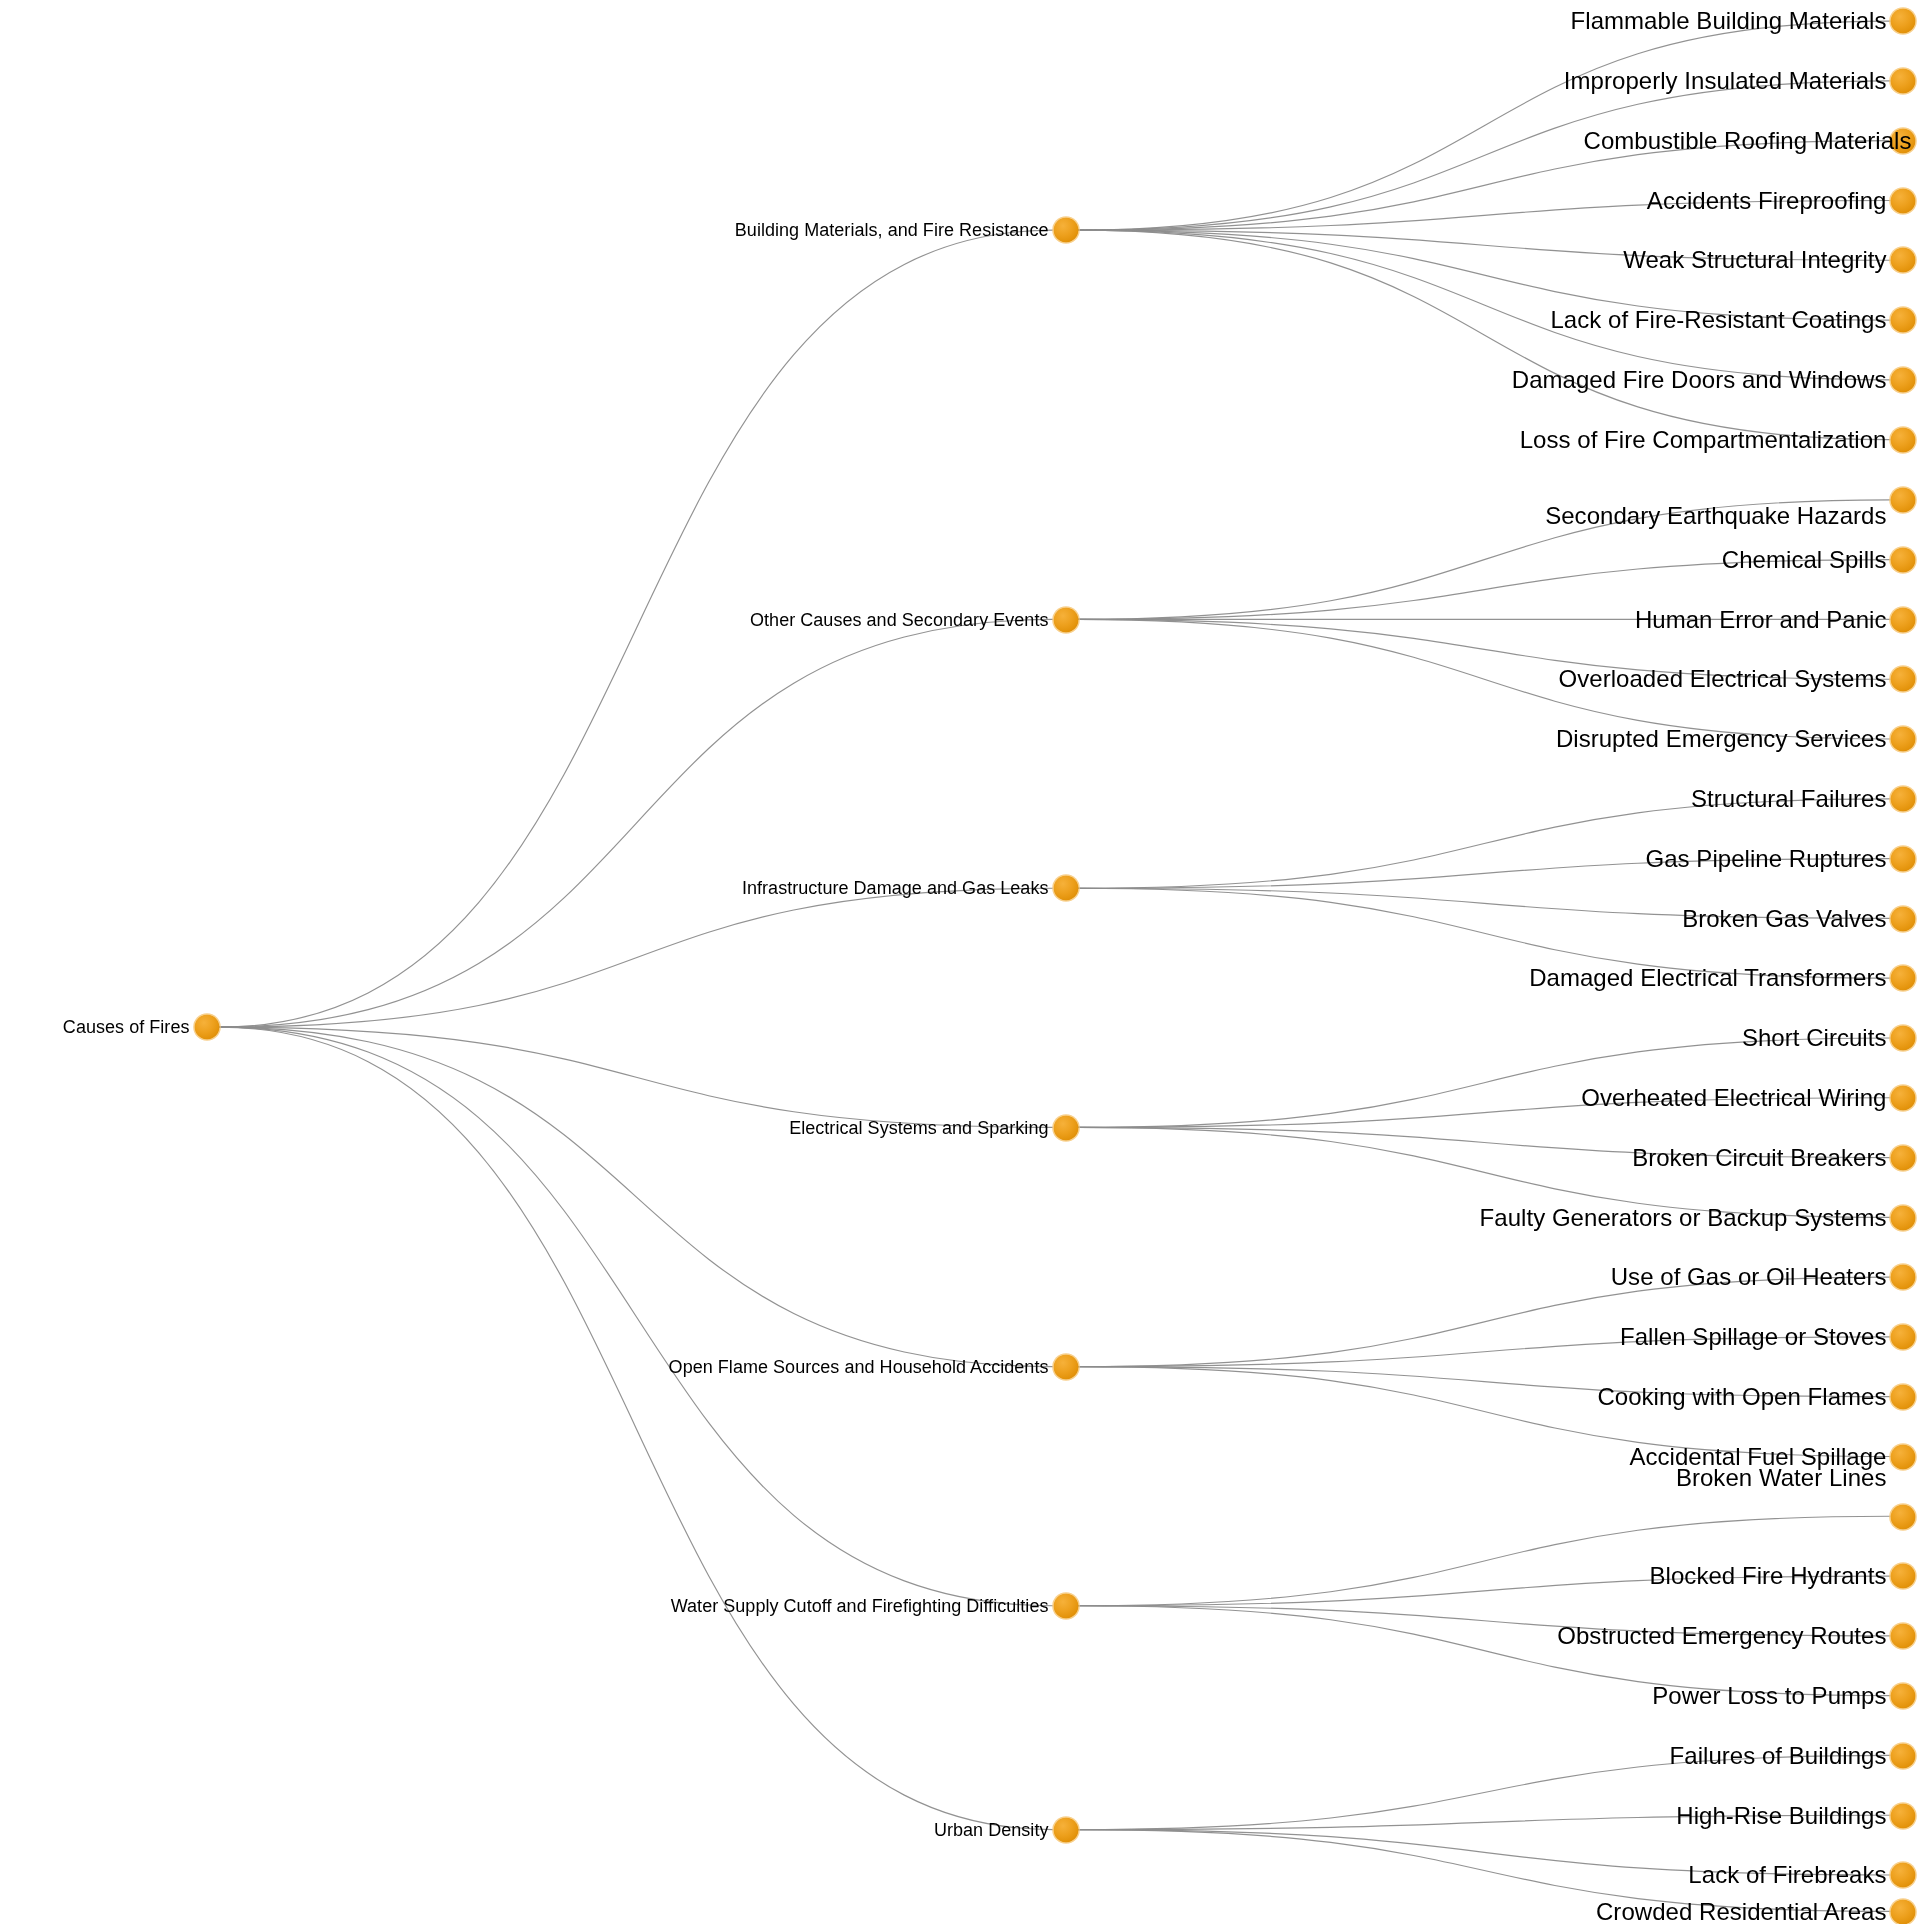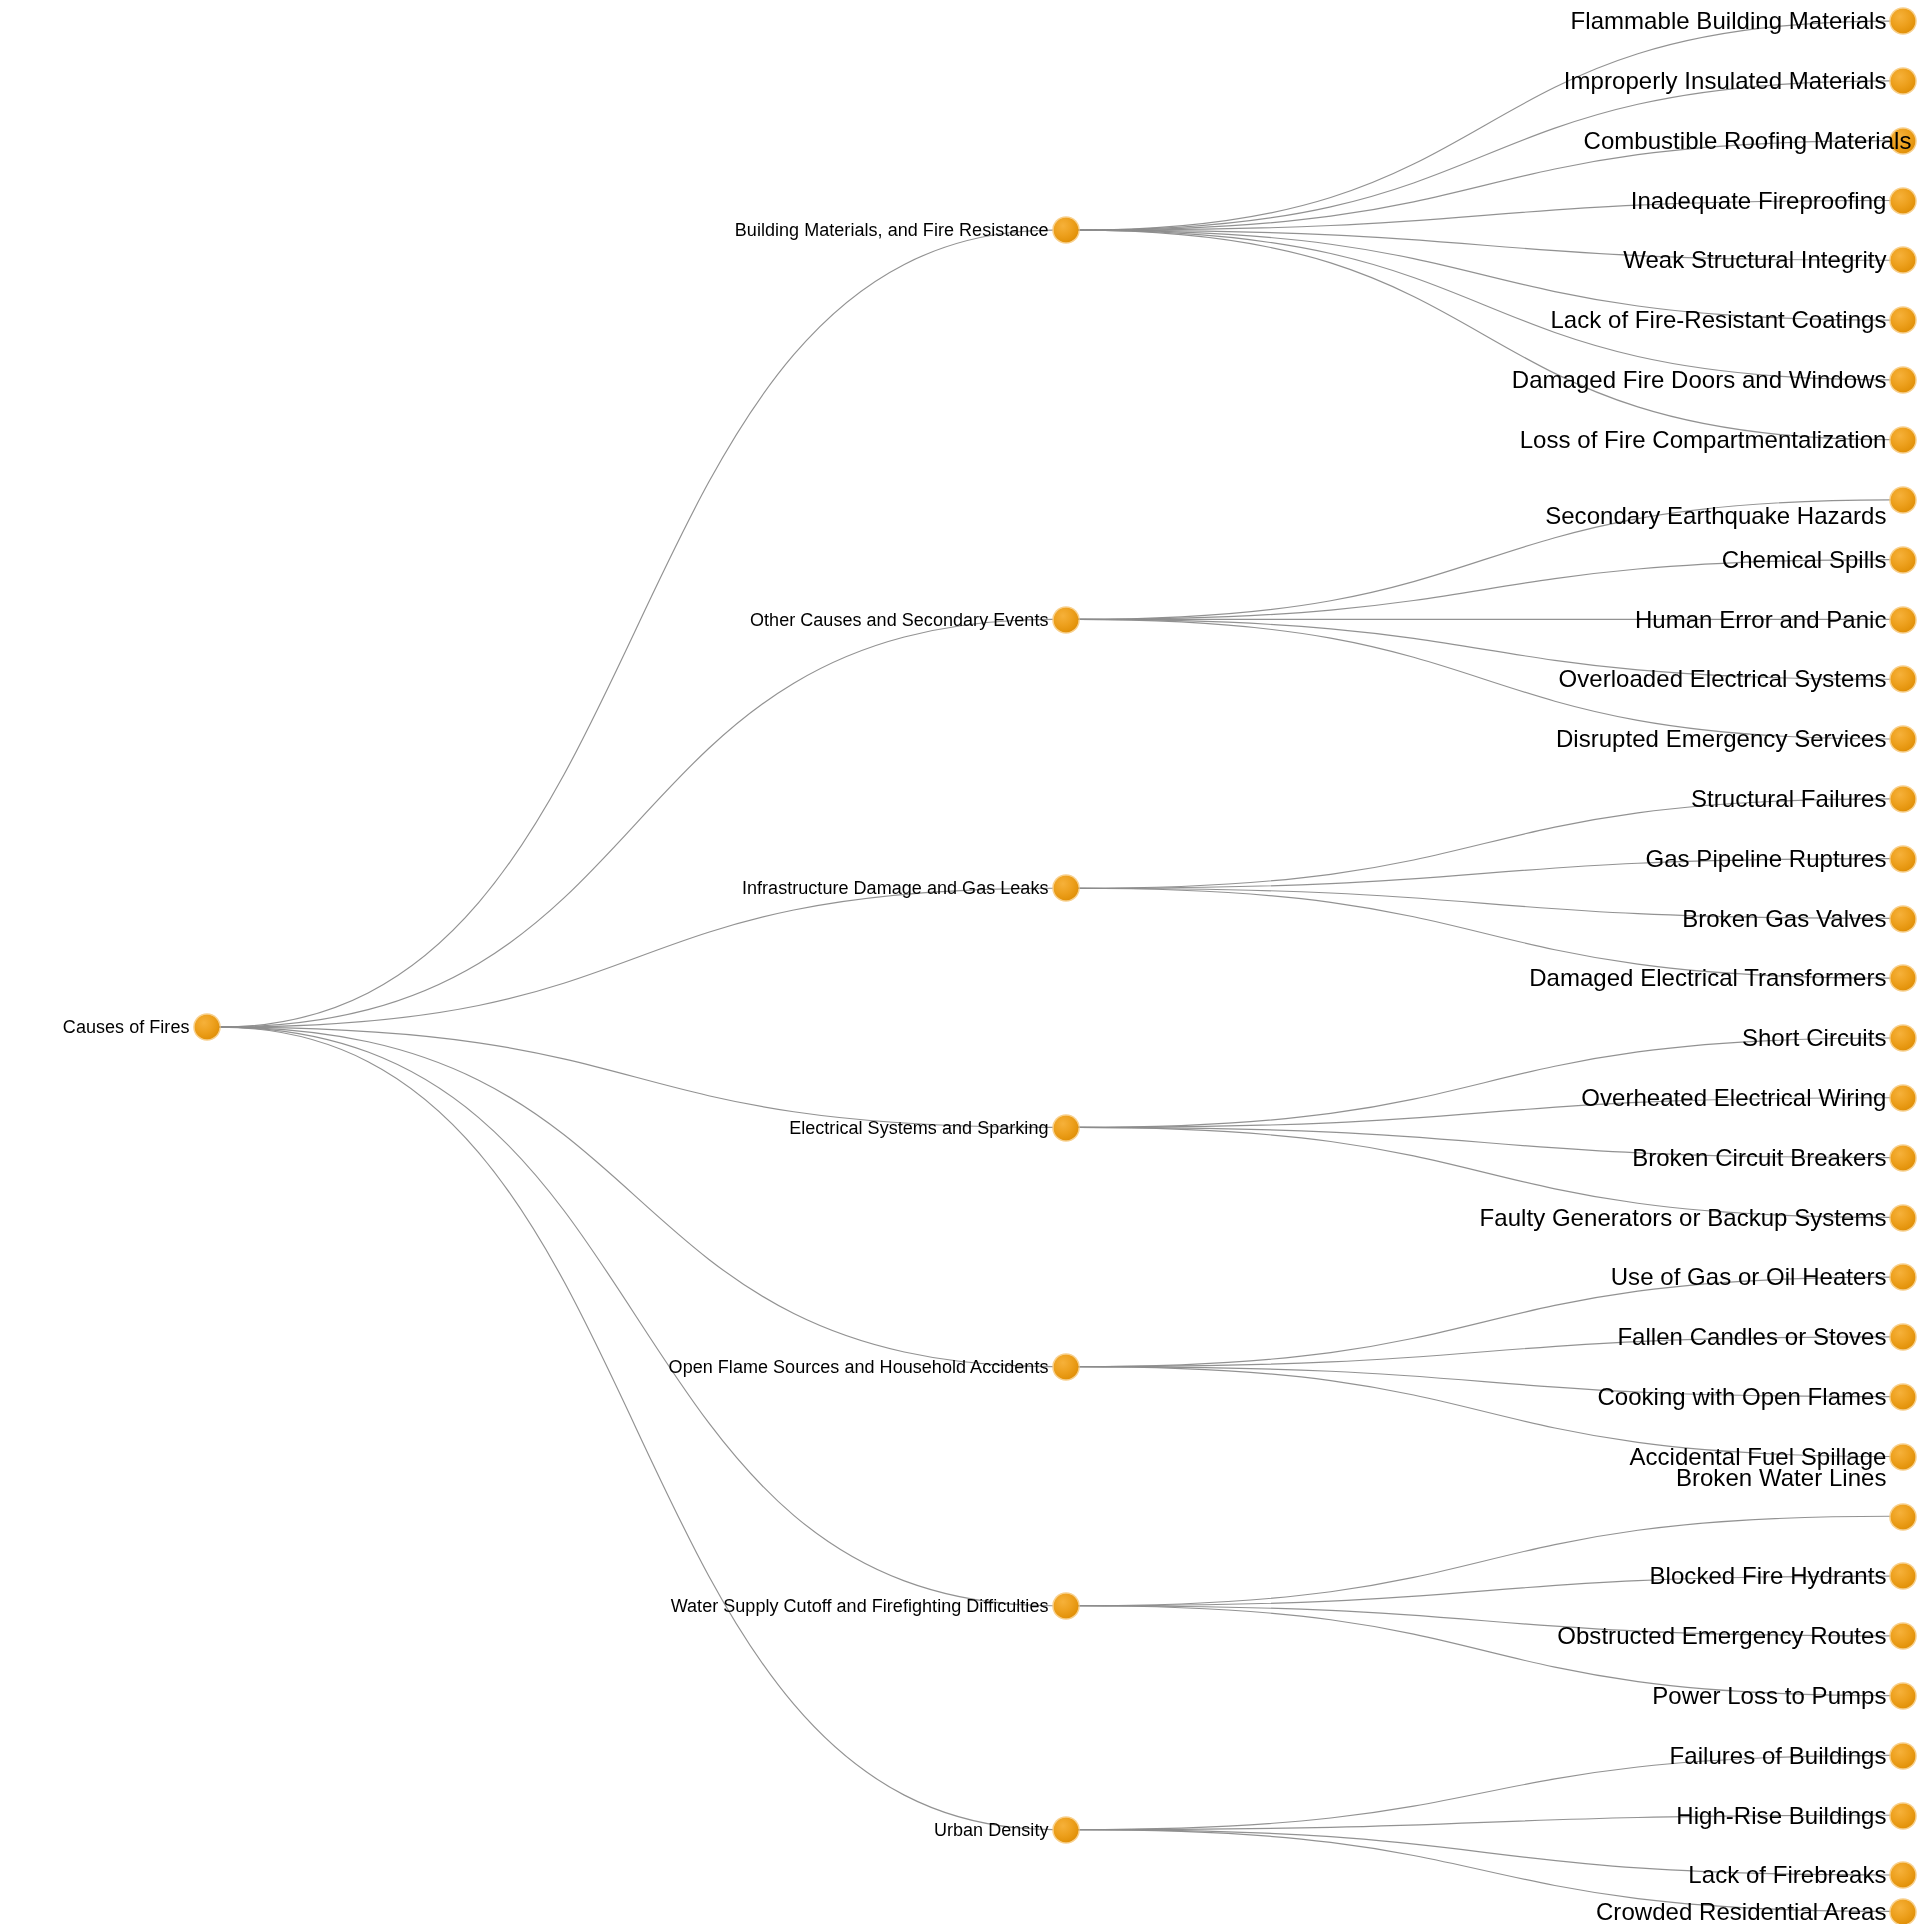--- a/index.html
+++ b/index.html
@@ -106,21 +106,21 @@
       <div class="label root-label" style="left: 194px; top: 1027px;">Causes of Fires</div>
       <div class="node" style="left: 1066px; top: 230px;"></div>
       <div class="label cat-label" style="left: 1053px; top: 230px;">Building Materials, and Fire Resistance</div>
       <div class="node" style="left: 1903px; top: 21px;"></div>
       <div class="label leaf-label" style="left: 1891px; top: 21px;">Flammable Building Materials</div>
       <div class="node" style="left: 1903px; top: 81px;"></div>
       <div class="label leaf-label" style="left: 1891px; top: 81px;">Improperly Insulated Materials</div>
       <div class="node" style="left: 1903px; top: 141px;"></div>
       <div class="label leaf-label" style="left: 1916px; top: 141px;">Combustible Roofing Materials</div>
       <div class="node" style="left: 1903px; top: 201px;"></div>
-      <div class="label leaf-label" style="left: 1891px; top: 201px;">Inadequate Fireproofing</div>
+      <div class="label leaf-label" style="left: 1891px; top: 201px;">Accidents Fireproofing</div>
       <div class="node" style="left: 1903px; top: 260px;"></div>
       <div class="label leaf-label" style="left: 1891px; top: 260px;">Weak Structural Integrity</div>
       <div class="node" style="left: 1903px; top: 320px;"></div>
       <div class="label leaf-label" style="left: 1891px; top: 320px;">Lack of Fire-Resistant Coatings</div>
       <div class="node" style="left: 1903px; top: 380px;"></div>
       <div class="label leaf-label" style="left: 1891px; top: 380px;">Damaged Fire Doors and Windows</div>
       <div class="node" style="left: 1903px; top: 440px;"></div>
       <div class="label leaf-label" style="left: 1891px; top: 440px;">Loss of Fire Compartmentalization</div>
       <div class="node" style="left: 1066px; top: 620px;"></div>
       <div class="label cat-label" style="left: 1053px; top: 620px;">Other Causes and Secondary Events</div>
@@ -152,21 +152,21 @@
       <div class="label leaf-label" style="left: 1891px; top: 1098px;">Overheated Electrical Wiring</div>
       <div class="node" style="left: 1903px; top: 1158px;"></div>
       <div class="label leaf-label" style="left: 1891px; top: 1158px;">Broken Circuit Breakers</div>
       <div class="node" style="left: 1903px; top: 1218px;"></div>
       <div class="label leaf-label" style="left: 1891px; top: 1218px;">Faulty Generators or Backup Systems</div>
       <div class="node" style="left: 1066px; top: 1367px;"></div>
       <div class="label cat-label" style="left: 1053px; top: 1367px;">Open Flame Sources and Household Accidents</div>
       <div class="node" style="left: 1903px; top: 1277px;"></div>
       <div class="label leaf-label" style="left: 1891px; top: 1277px;">Use of Gas or Oil Heaters</div>
       <div class="node" style="left: 1903px; top: 1337px;"></div>
-      <div class="label leaf-label" style="left: 1891px; top: 1337px;">Fallen Candles or Stoves</div>
+      <div class="label leaf-label" style="left: 1891px; top: 1337px;">Fallen Spillage or Stoves</div>
       <div class="node" style="left: 1903px; top: 1397px;"></div>
       <div class="label leaf-label" style="left: 1891px; top: 1397px;">Cooking with Open Flames</div>
       <div class="node" style="left: 1903px; top: 1457px;"></div>
       <div class="label leaf-label" style="left: 1891px; top: 1457px;">Accidental Fuel Spillage</div>
       <div class="node" style="left: 1066px; top: 1606px;"></div>
       <div class="label cat-label" style="left: 1053px; top: 1606px;">Water Supply Cutoff and Firefighting Difficulties</div>
       <div class="node" style="left: 1903px; top: 1517px;"></div>
       <div class="label leaf-label" style="left: 1891px; top: 1478px;">Broken Water Lines</div>
       <div class="node" style="left: 1903px; top: 1576px;"></div>
       <div class="label leaf-label" style="left: 1891px; top: 1576px;">Blocked Fire Hydrants</div>

